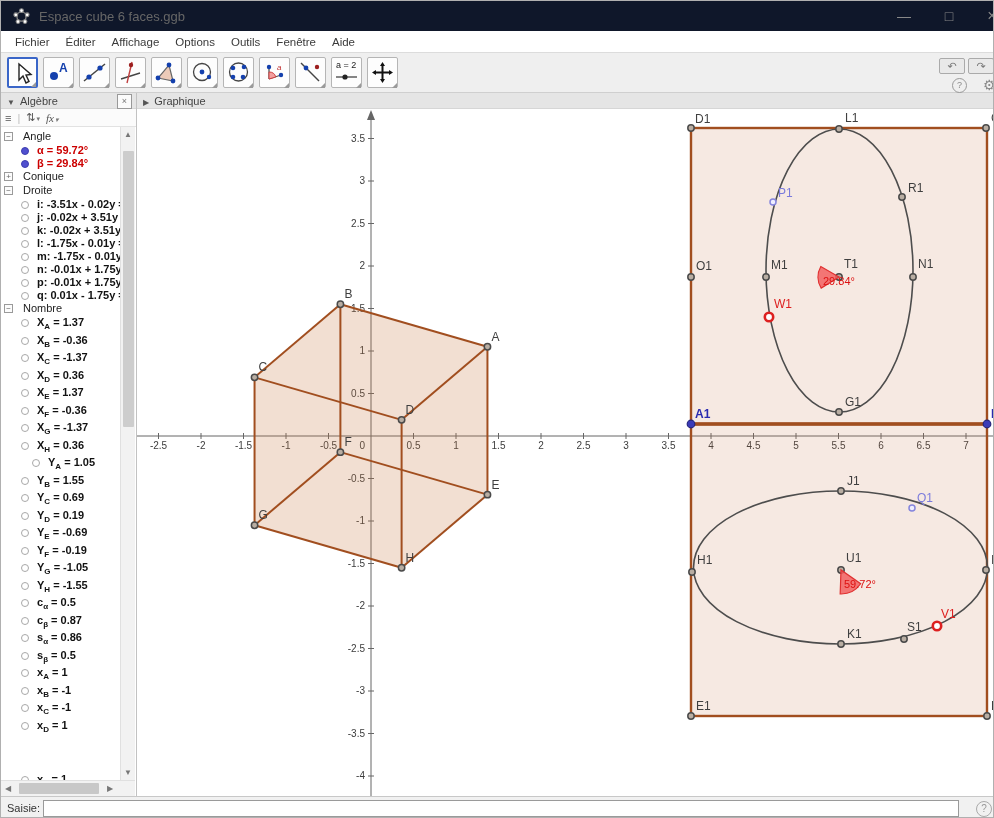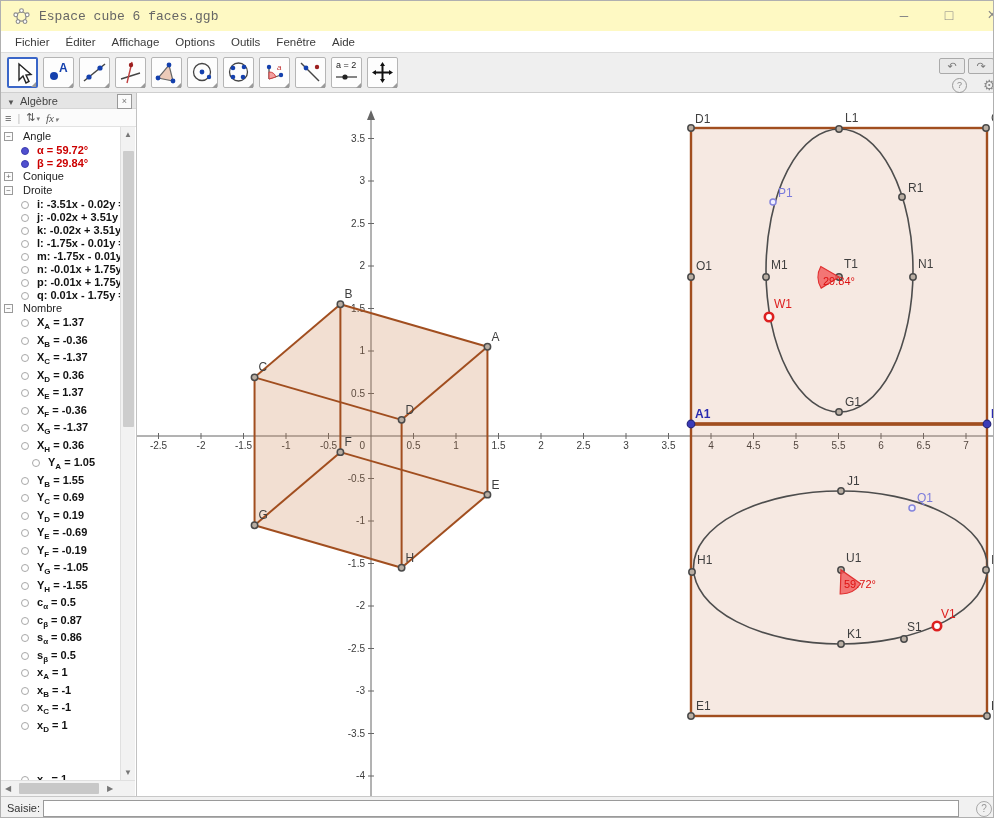--- a/index.html
+++ b/index.html
@@ -1,21 +1,21 @@
 <!DOCTYPE html>
 <html><head>
 <meta charset="utf-8">
 <style>
   html,body{margin:0;padding:0;background:#ddd;}
   .win{position:relative;width:994px;height:818px;background:#fff;
        font-family:"Liberation Sans",sans-serif;border:1px solid #b0b0b0;
        box-sizing:border-box;overflow:hidden;}
   .abs{position:absolute;}
   
-  .titlebar{left:0;top:0;width:994px;height:30px;background:#fef9c3;border-bottom:6px solid #ec4899;font-family:Liberation Mono, monospace;}
+  .titlebar{left:0;top:0;width:994px;height:30px;background:#0f172a;border-bottom:6px solid #ec4899;}
   .title-text{left:38px;top:8px;font-size:13px;color:#666;}
   .winbtn{top:6px;width:30px;height:18px;color:#888;font-size:14px;text-align:center;line-height:18px;cursor:default;}
   
   .menubar{left:0;top:30px;width:994px;height:22px;background:#fff;border-bottom:1px solid #dcdcdc;
            display:flex;align-items:center;padding-left:6px;box-sizing:border-box;}
   .menu-item{font-size:11.5px;color:#3a3a3a;padding:2px 8px;}
   
   .toolbar{left:0;top:52px;width:994px;height:40px;background:#efefef;border-bottom:1px solid #cfcfcf;box-sizing:border-box;}
   .toolbtn{position:absolute;top:4px;width:31px;height:31px;background:#fdfdfd;border:1px solid #b5b5b5;
            border-radius:2px;box-sizing:border-box;}
@@ -192,20 +192,23 @@
     </div>
     <div class="abs minibtn" style="left:938px;width:26px">↶</div>
     <div class="abs minibtn" style="left:967px;width:26px">↷</div>
     <div class="abs helpgear" style="left:951px"><span style="display:inline-block;width:13px;height:13px;border:1px solid #999;border-radius:50%;font-size:9px;line-height:12px;text-align:center">?</span></div>
     <div class="abs helpgear" style="left:982px;font-size:14px">⚙</div>
   </div>
 
   <div class="abs phead" style="left:0;width:135px">
     <span class="tri">▼</span><span>Algèbre</span>
     <span class="closex">×</span>
+  </div>
+  <div class="abs phead" style="left:136px;width:858px">
+    <span class="tri">▶</span><span>Graphique</span>
   </div>
 
   <div class="abs stylebar">
     <span>≡</span>
     <span class="sb-sep">|</span>
     <span><span>⇅</span><span class="sb-caret">▾</span></span>
     <span class="sb-fx"><span>fx</span><span class="sb-caret">▾</span></span>
   </div>
 
   <div class="abs tree" id="algebra-tree">

